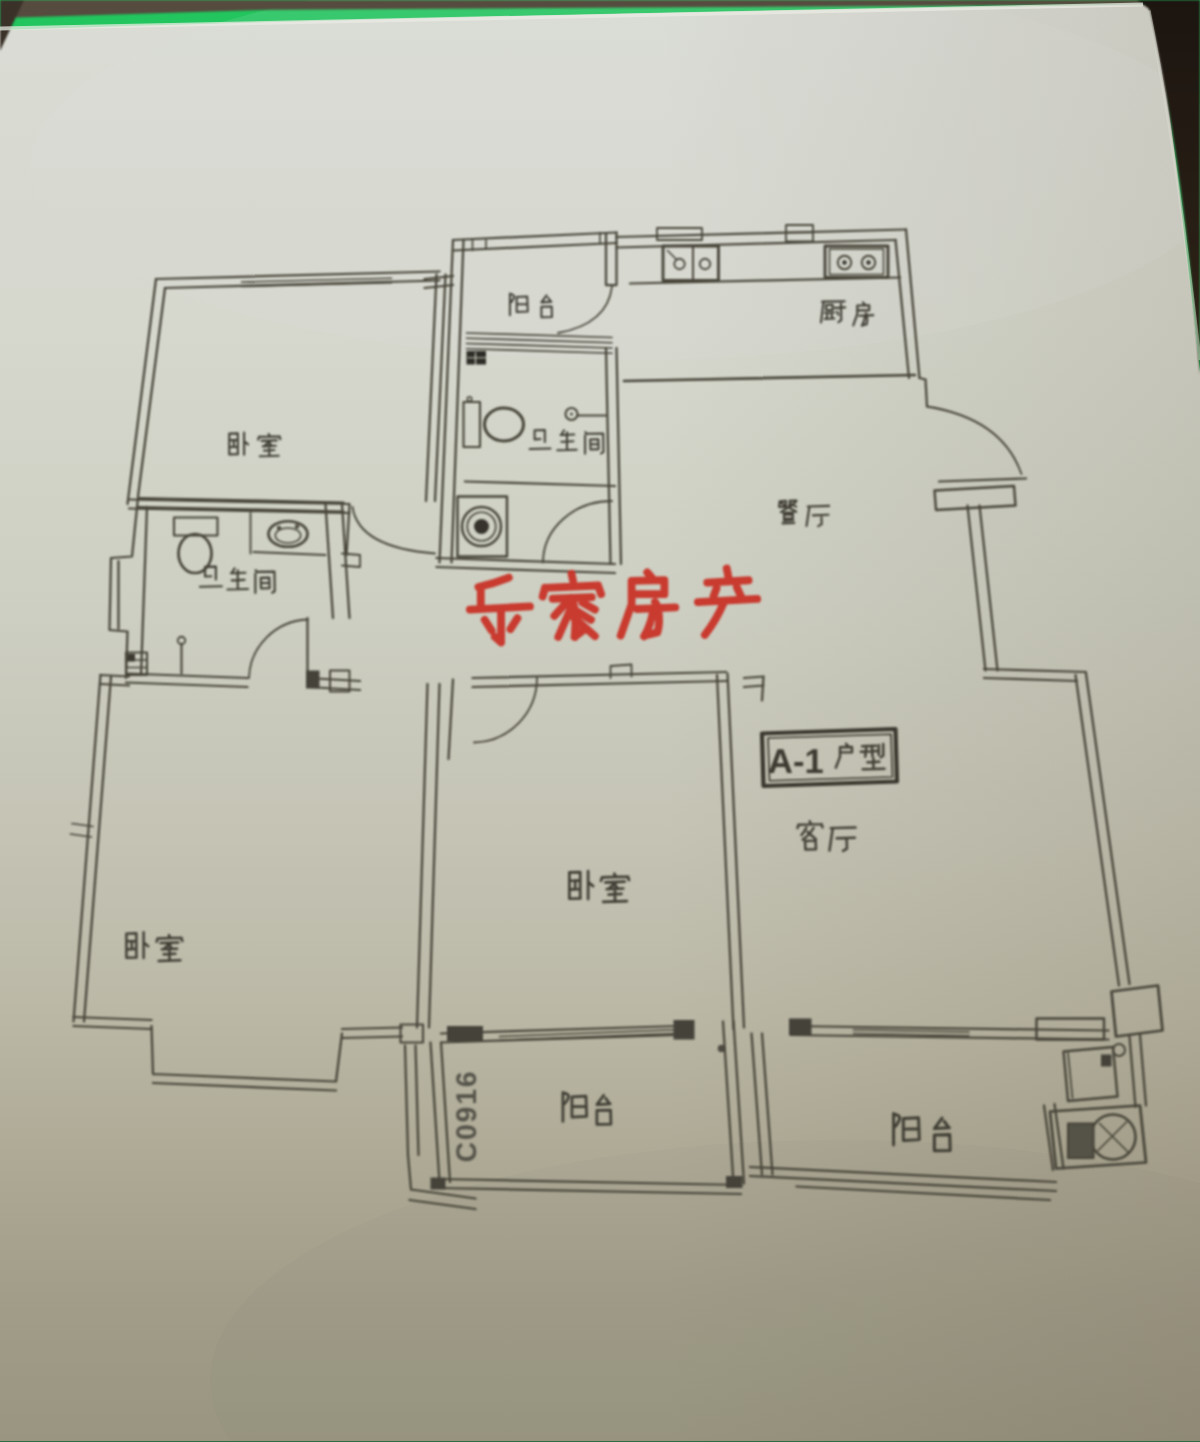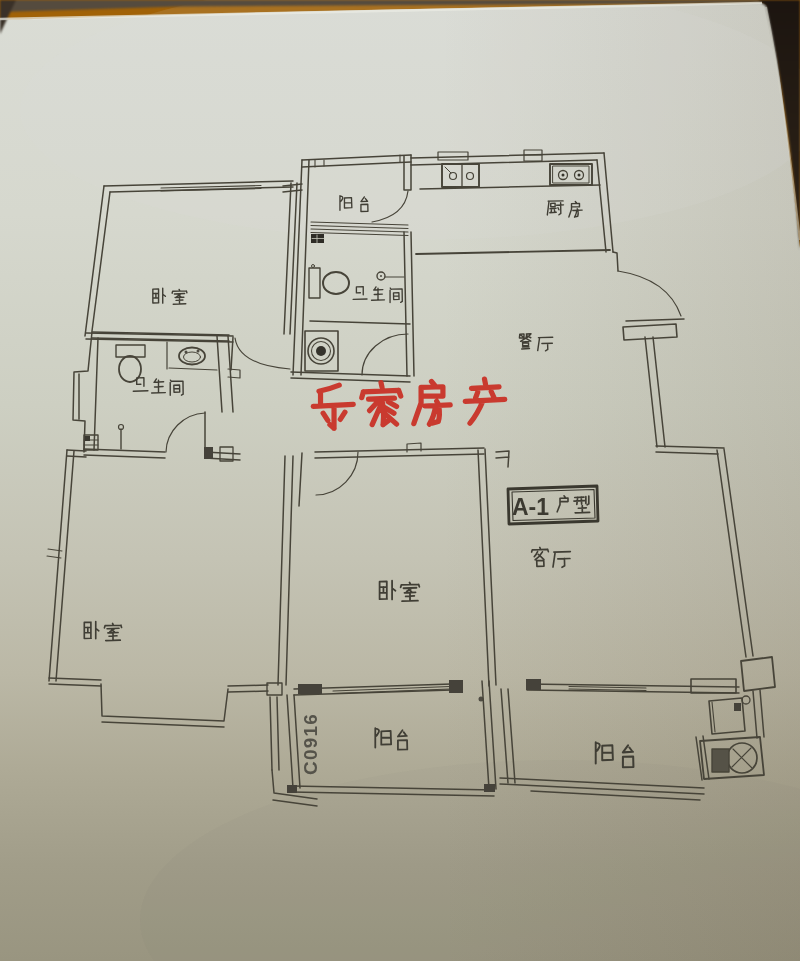--- a/index.html
+++ b/index.html
@@ -1,16 +1,16 @@
 <!DOCTYPE html>
 <html><head>
 <meta charset="utf-8">
 <style>
 html,body{margin:0;padding:0;background:#241d16;}
-#c{position:relative;width:800px;height:961px;overflow:hidden;background:#a16207;font-family:"Liberation Sans",sans-serif;}
+#c{position:relative;width:800px;height:961px;overflow:hidden;background:#22c55e;font-family:"Liberation Sans",sans-serif;}
 svg{display:block}
 </style>
 </head>
 <body>
 <div id="c">
 <svg width="800" height="961" viewBox="0 0 800 961">
 <defs>
 <linearGradient id="pg" x1="0" y1="0" x2="0" y2="1">
 <stop offset="0" stop-color="#dadcd5"></stop>
 <stop offset="0.22" stop-color="#d6d8ce"></stop>

